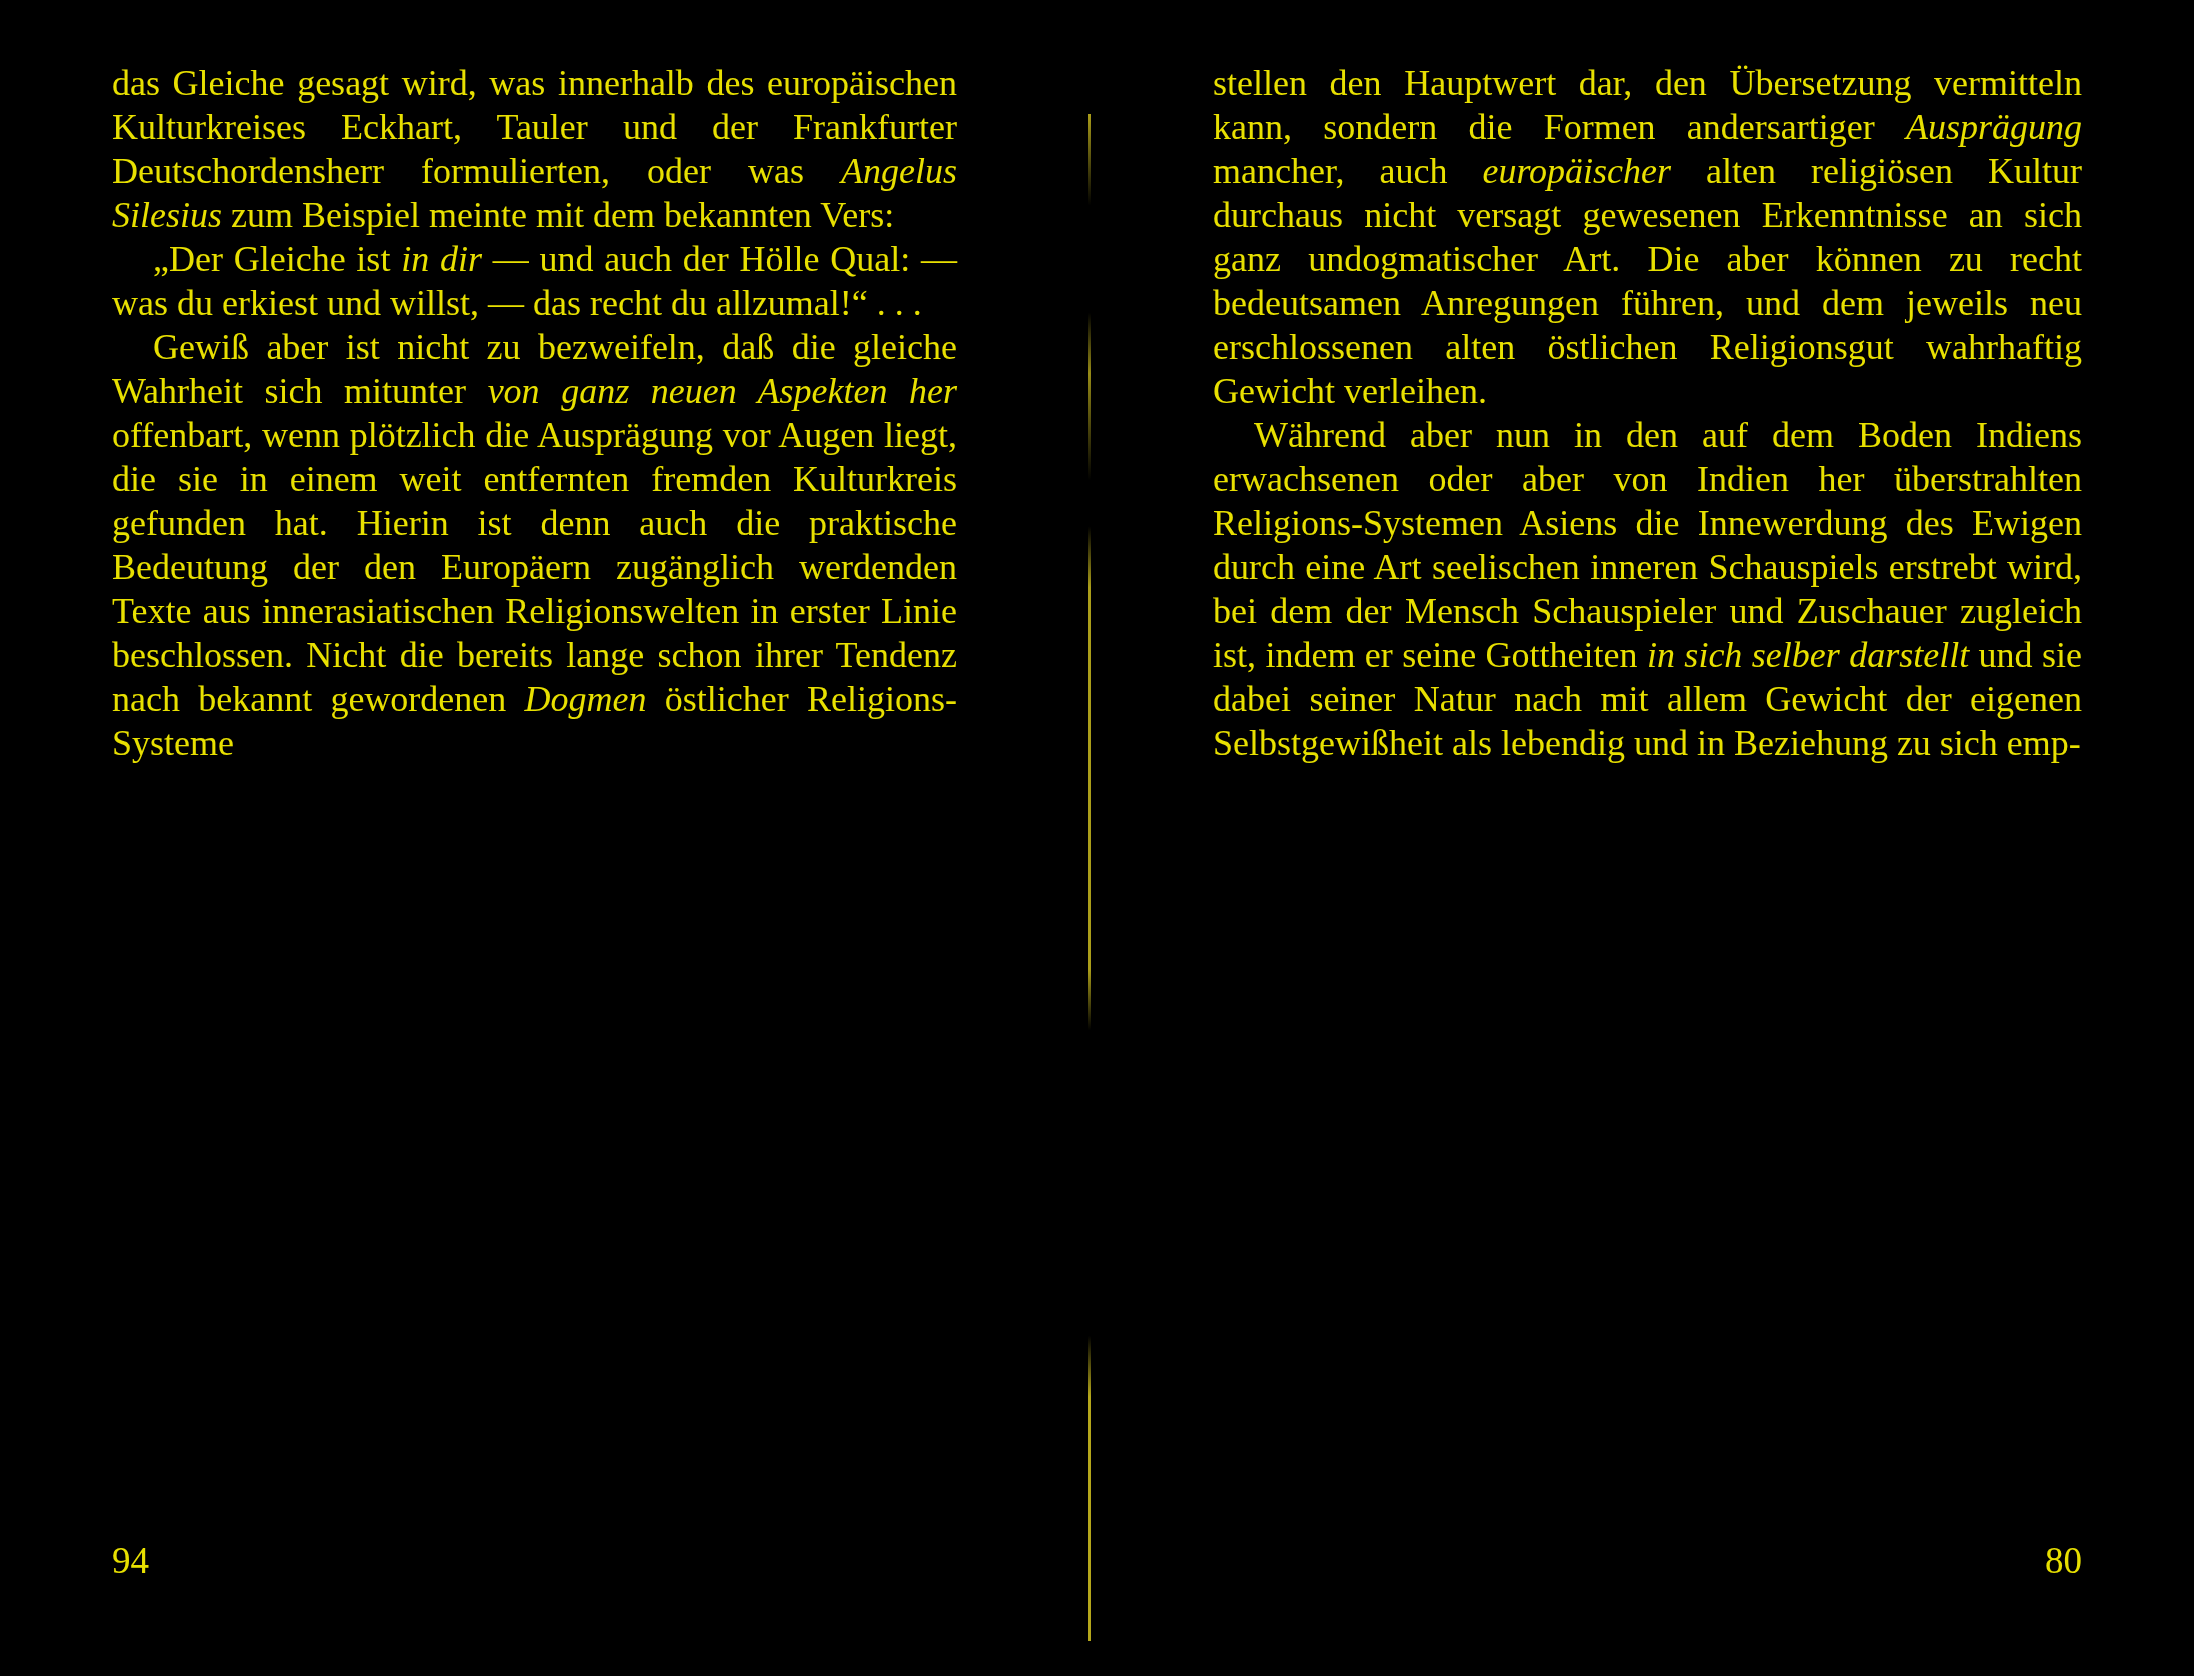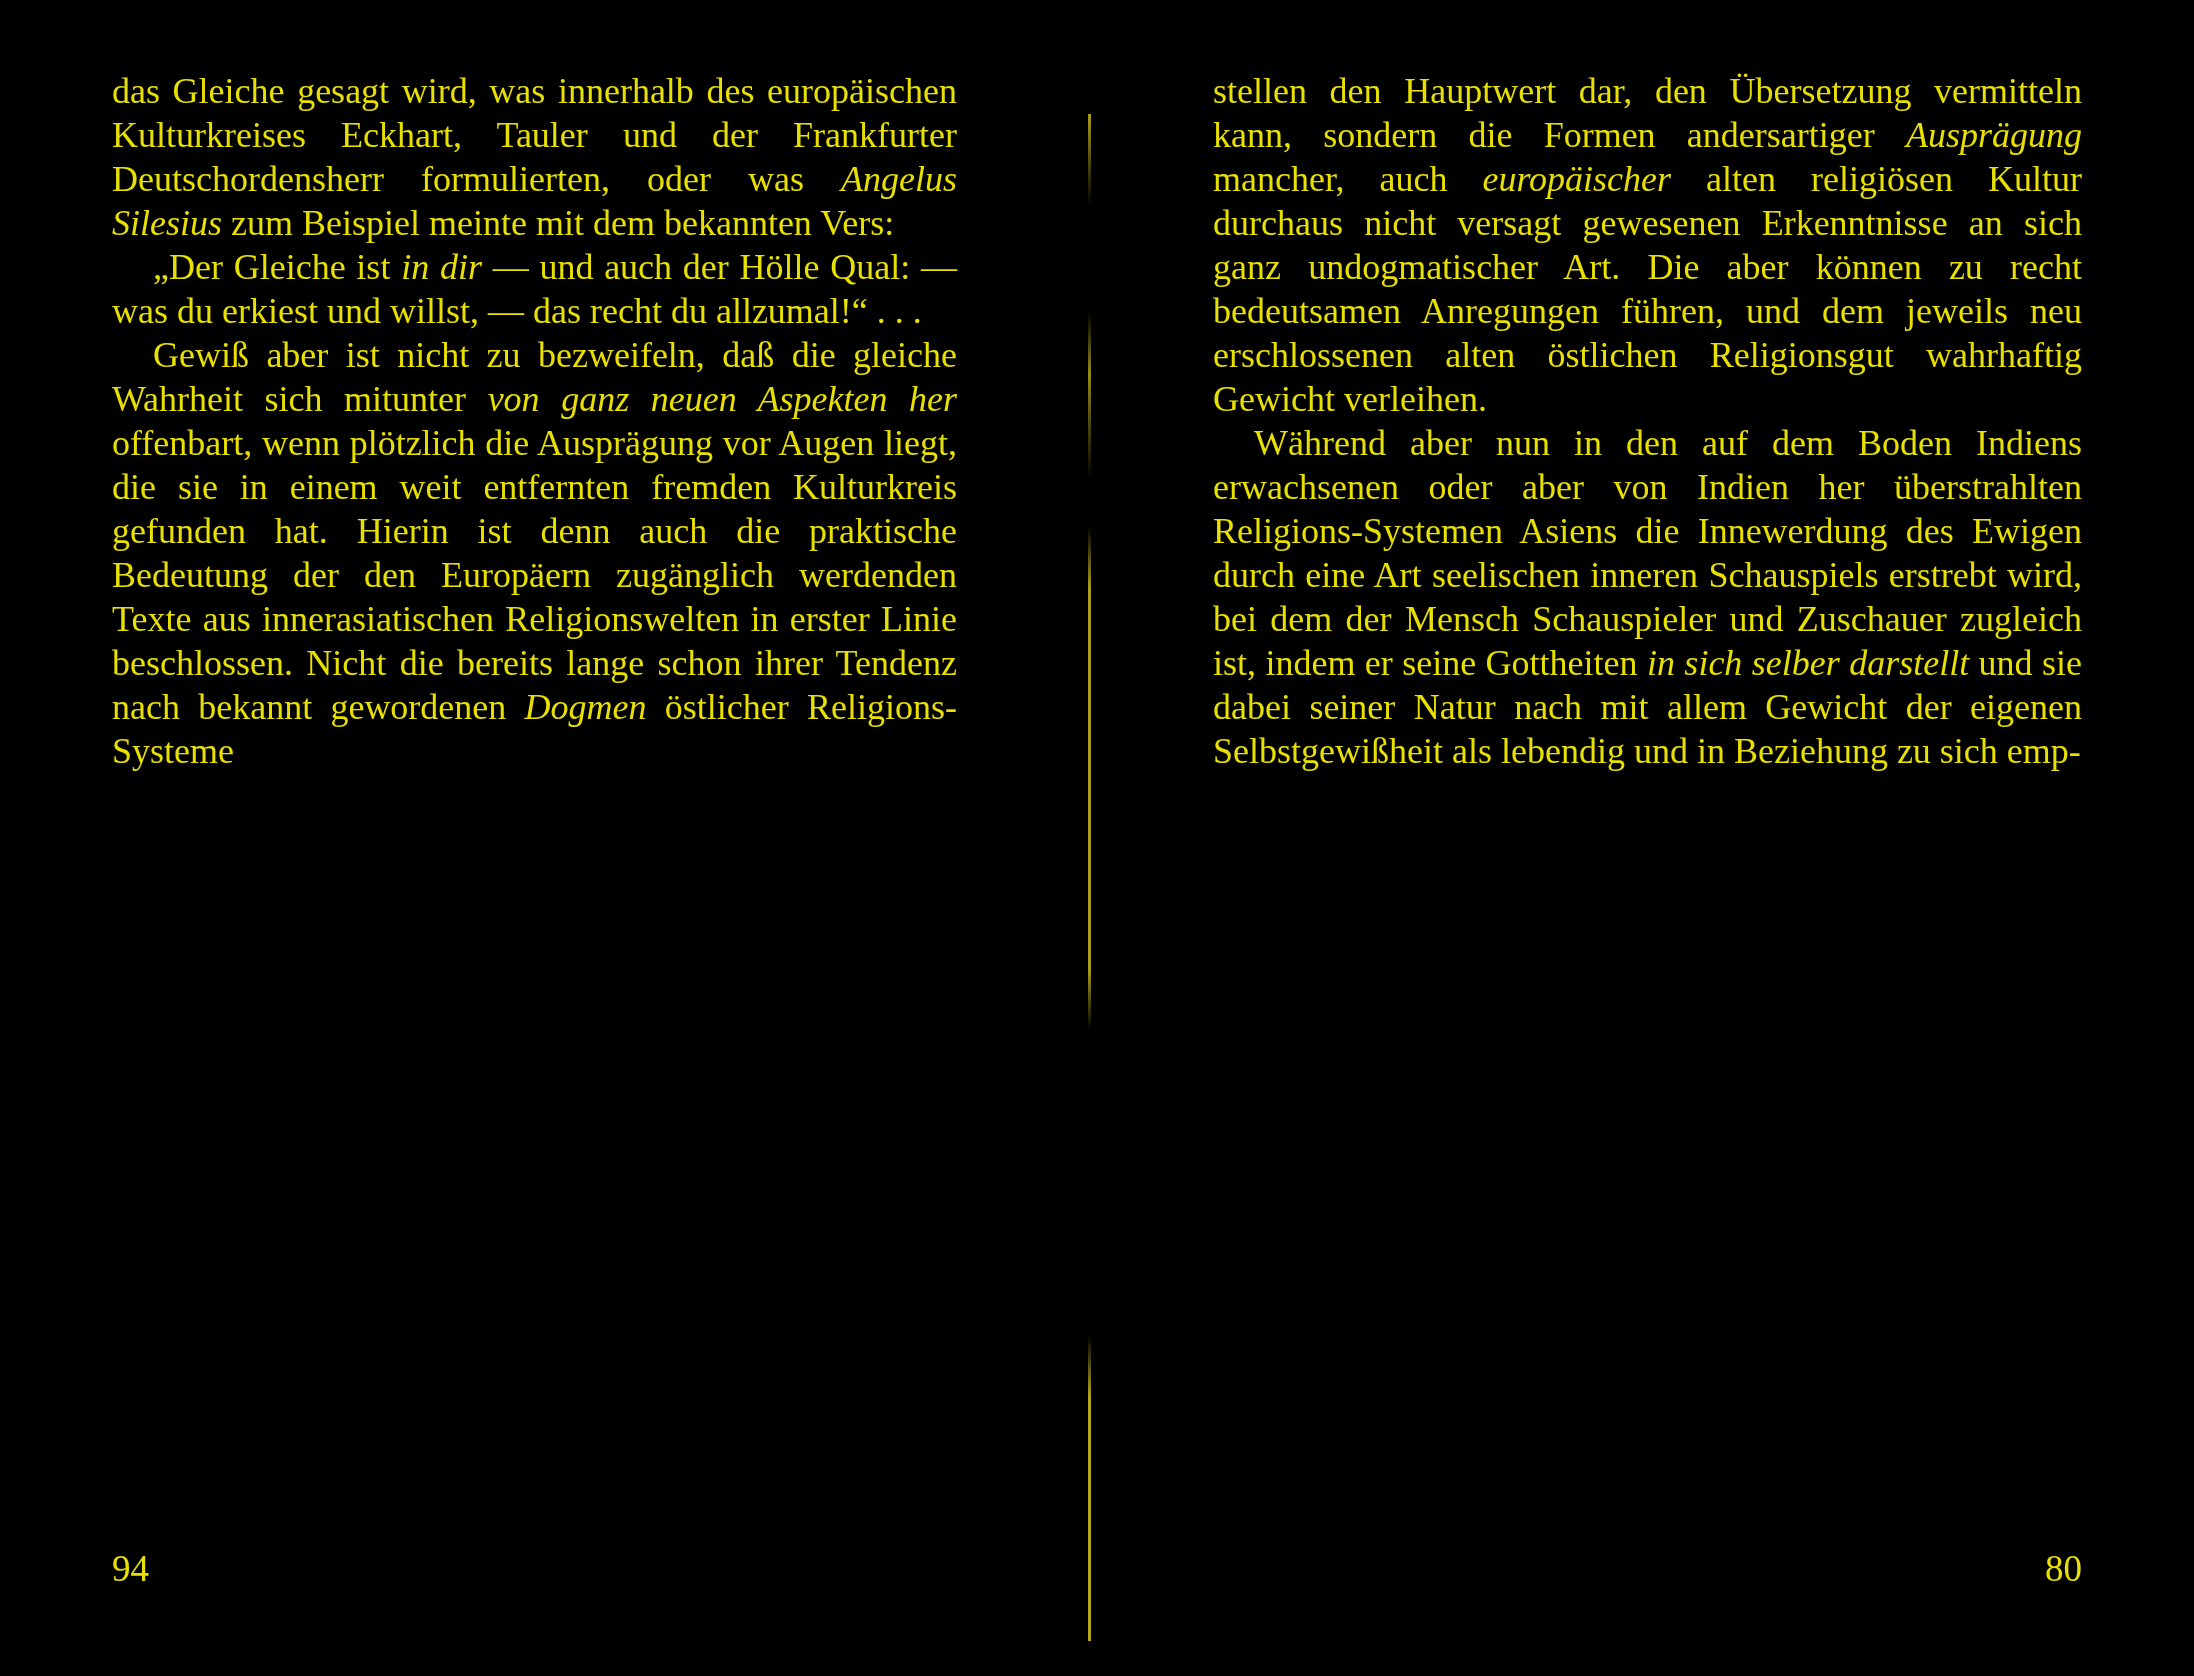--- a/index.html
+++ b/index.html
@@ -15,21 +15,21 @@
   }
   .spread {
     position: relative;
     width: 2195px;
     height: 1677px;
     background: #000000;
     box-sizing: border-box;
   }
   .page {
     position: absolute;
-    top: 8px;
+    top: 0;
     height: 1633px;
     box-sizing: border-box;
   }
   .page-left {
     left: 0;
     width: 1097px;
     padding: 61px 140px 0 112px;
   }
   .page-right {
     left: 1097px;

